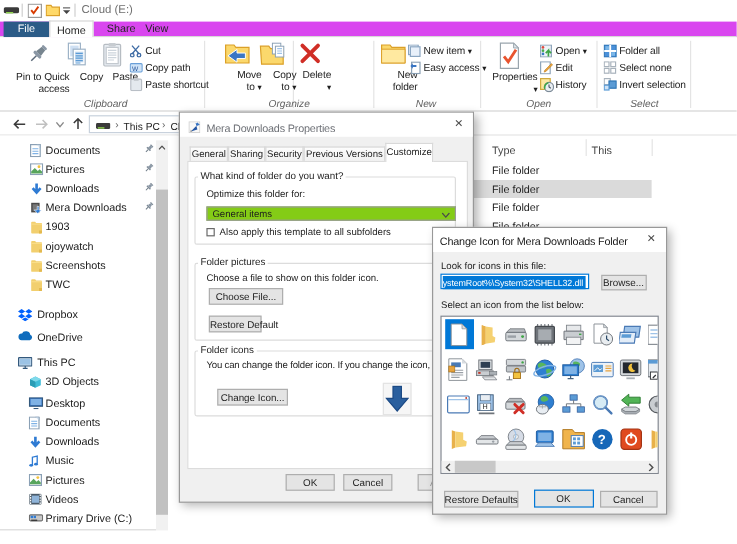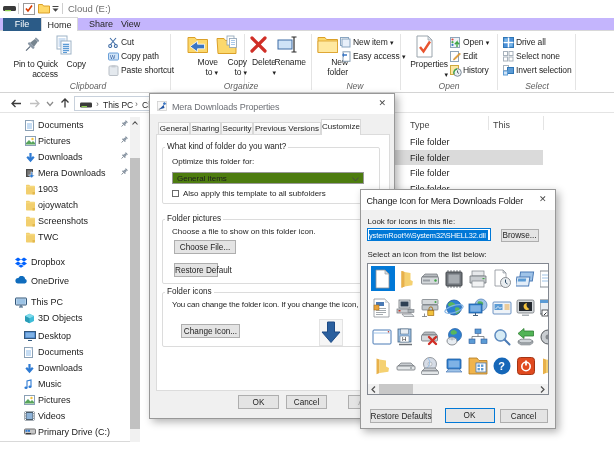--- a/index.html
+++ b/index.html
@@ -7,21 +7,21 @@
 .abs { position:absolute; }
 .t8 { font-size:8px; color:#1e1e1e; white-space:nowrap; }
 .gray { color:#8f8f8f; }
 svg { display:block; }
 
 
 #titlebar { left:0; top:0; width:614px; height:18px; background:#fff; }
 .qsep { position:absolute; top:3px; width:1px; height:11px; background:#cfcfcf; }
 
 
-#tabrow { left:0; top:18px; width:614px; height:13px; background:#c4b5fd; border-bottom:1px solid #d8d8d8; }
+#tabrow { left:0; top:18px; width:614px; height:13px; background:#d946ef; border-bottom:1px solid #d8d8d8; }
 #filetab { position:absolute; left:3px; top:0px; width:38px; height:13px; background:#2b5b87; color:#fff; font-size:9px; text-align:center; line-height:13px; }
 #hometab { position:absolute; left:41px; top:-1px; width:37px; height:14px; background:#fff; border:1px solid #d8d8d8; border-bottom:none; color:#262626; font-size:9px; text-align:center; line-height:14px; }
 .tabtxt { position:absolute; top:0; height:13px; line-height:13px; font-size:9px; color:#262626; }
 
 
 #ribbon { left:0; top:31px; width:614px; height:62px; background:#fff; border-bottom:1px solid #d4d4d4; }
 .gsep { position:absolute; top:3px; width:1px; height:56px; background:#e4e4e4; }
 .glabel { position:absolute; top:50px; height:12px; font-size:8.5px; color:#606060; text-align:center;font-style:italic; }
 .bigbtn { position:absolute; top:4px; text-align:right; font-size:8.5px; color:#1e1e1e; line-height:10px; letter-spacing:-0.1px; }
 .bigbtn .ic { margin:0 auto; }
@@ -117,20 +117,31 @@
       <rect x="3.5" y="3" width="7" height="9" fill="#cfe0f3"></rect>
       <rect x="6" y="6" width="10" height="13" fill="#fff" stroke="#9eb3c7"></rect>
       <rect x="7.5" y="8" width="7" height="9" fill="#cfe0f3"></rect>
       <g stroke="#5b9bd5" stroke-width="1">
           <path d="M8 9.5h6M8 11.5h6M8 13.5h6M8 15.5h6M8 17.5h4"></path>
         </g>
     </svg>
     <div style="margin-top:2px">Copy</div>
   </div>
 
+  <div class="bigbtn gray" style="left:71px;width:44px">
+    <svg class="ic" width="17" height="22" viewBox="0 0 17 22">
+      <rect x="1.5" y="2" width="14" height="18" rx="1" fill="#e8edf2" stroke="#b6bcc2"></rect>
+      <rect x="5.5" y="0.8" width="6" height="3" rx="1" fill="#c7ccd1"></rect>
+      <rect x="3.5" y="4.5" width="10" height="13.5" fill="#fff" stroke="#c3c9cf"></rect>
+      <g stroke="#ccd4dc" stroke-width="1">
+          <path d="M5 7h7M5 9h7M5 11h7M5 13h7M5 15h5"></path>
+        </g>
+    </svg>
+    <div style="margin-top:2px">Paste</div>
+  </div>
 
   <div class="smallrow" style="left:108px;top:4px">
     <svg class="ic" width="11" height="11" viewBox="0 0 11 11">
       <g stroke="#3f6ca5" stroke-width="1.1" fill="none">
         <path d="M2 1 L8 8 M8 1 L2 8"></path>
           <circle cx="2.2" cy="9" r="1.5"></circle>
           <circle cx="7.8" cy="9" r="1.5"></circle>
       </g>
     </svg>
     <div class="lbl">Cut</div>
@@ -170,27 +181,20 @@
     <div style="margin-top:2px">Copy<br>to <span style="font-size:7px">▾</span></div>
   </div>
 
   <div class="bigbtn" style="left:240px;width:36px">
     <svg class="ic" width="19" height="19" viewBox="0 0 19 19">
       <path d="M3 3 L16 16 M16 3 L3 16" stroke="#d02e26" stroke-width="3.2" stroke-linecap="round"></path>
     </svg>
     <div style="margin-top:3px">Delete<br><span style="font-size:7px">▾</span></div>
   </div>
 
-  <div class="bigbtn" style="left:269px;width:37px">
-    <svg class="ic" width="22" height="19" viewBox="0 0 22 19">
-      <rect x="1" y="5" width="14" height="9" fill="#cfe3f7" stroke="#3f6ca5"></rect>
-      <path d="M17 2 v15 M14.5 2 h5 M14.5 17 h5" stroke="#2b2b2b" stroke-width="1.2"></path>
-    </svg>
-    <div style="margin-top:3px">Rename</div>
-  </div>
 
   <div class="bigbtn" style="left:308px;width:40px">
     <svg class="ic" width="22" height="20" viewBox="0 0 22 20">
       <path d="M1 2.5 h7 l1.5 2 h11 v13 h-19.5 z" fill="#fbd86c" stroke="#dba028" stroke-width="1"></path>
       <path d="M1 6 h19.5 v11.5 h-19.5 z" fill="#ffe9a0" stroke="#dba028" stroke-width="0.8"></path>
     </svg>
     <div style="margin-top:2px">New<br>folder</div>
   </div>
 
   <div class="smallrow" style="left:340px;top:4px">
@@ -246,21 +250,21 @@
 
   <div class="smallrow" style="left:503px;top:4px">
     <svg class="ic" width="11" height="11" viewBox="0 0 11 11">
       <rect x="0.5" y="0.5" width="10" height="10" fill="#4a90d9" stroke="#2e75b5"></rect>
       <path d="M5.5 0.5 v10 M0.5 5.5 h10" stroke="#fff" stroke-width="1.6"></path>
       <g fill="#7db8e8">
           <rect x="1.5" y="1.5" width="3" height="3"></rect>
           <rect x="6.5" y="6.5" width="3" height="3"></rect>
         </g>
     </svg>
-    <div class="lbl">Drive all</div>
+    <div class="lbl">Folder all</div>
   </div>
   <div class="smallrow" style="left:503px;top:18px">
     <svg class="ic" width="11" height="11" viewBox="0 0 11 11">
       <g fill="#fff" stroke="#a8b2bc">
           <rect x="0.5" y="0.5" width="4" height="4"></rect>
           <rect x="6" y="0.5" width="4" height="4"></rect>
           <rect x="0.5" y="6" width="4" height="4"></rect>
           <rect x="6" y="6" width="4" height="4"></rect>
         </g>
     </svg>
@@ -481,21 +485,21 @@
   <div class="abs" style="left:6px;top:40px;width:234px;height:257px;background:#fff;border:1px solid #dcdcdc"></div>
   <div class="tab-n" style="left:8px;  width:32px">General</div>
   <div class="tab-n" style="left:40px; width:31px">Sharing</div>
   <div class="tab-n" style="left:71px; width:32px">Security</div>
   <div class="tab-n" style="left:103px;width:68px">Previous Versions</div>
   <div class="tab-s" style="left:171px;width:40px">Customize</div>
 
   <div class="gbox" style="left:12px;top:53px;width:218px;height:57px"></div>
   <div class="gboxlbl" style="left:15px;top:48.5px">What kind of folder do you want?</div>
   <div class="abs t8" style="left:22px;top:63px">Optimize this folder for:</div>
-  <div class="abs" style="left:22px;top:78px;width:192px;height:12px;background:#4d7c0f;border:1px solid #999">
+  <div class="abs" style="left:22px;top:78px;width:208px;height:12px;background:#84cc16;border:1px solid #999">
     <div class="abs t8" style="left:4px;top:1px">General items</div>
     <svg class="abs" style="right:4px;top:4px" width="7" height="5" viewBox="0 0 7 5">
         <path d="M0.5 0.5 L3.5 4 L6.5 0.5" stroke="#4a4a4a" stroke-width="1" fill="none"></path>
       </svg>
   </div>
   <div class="abs" style="left:22px;top:96px;width:7px;height:7px;background:#fff;border:1px solid #6a6a6a"></div>
   <div class="abs t8" style="left:33px;top:95px">Also apply this template to all subfolders</div>
 
   <div class="gbox" style="left:12px;top:125px;width:218px;height:65px"></div>
   <div class="gboxlbl" style="left:15px;top:120.5px">Folder pictures</div>

